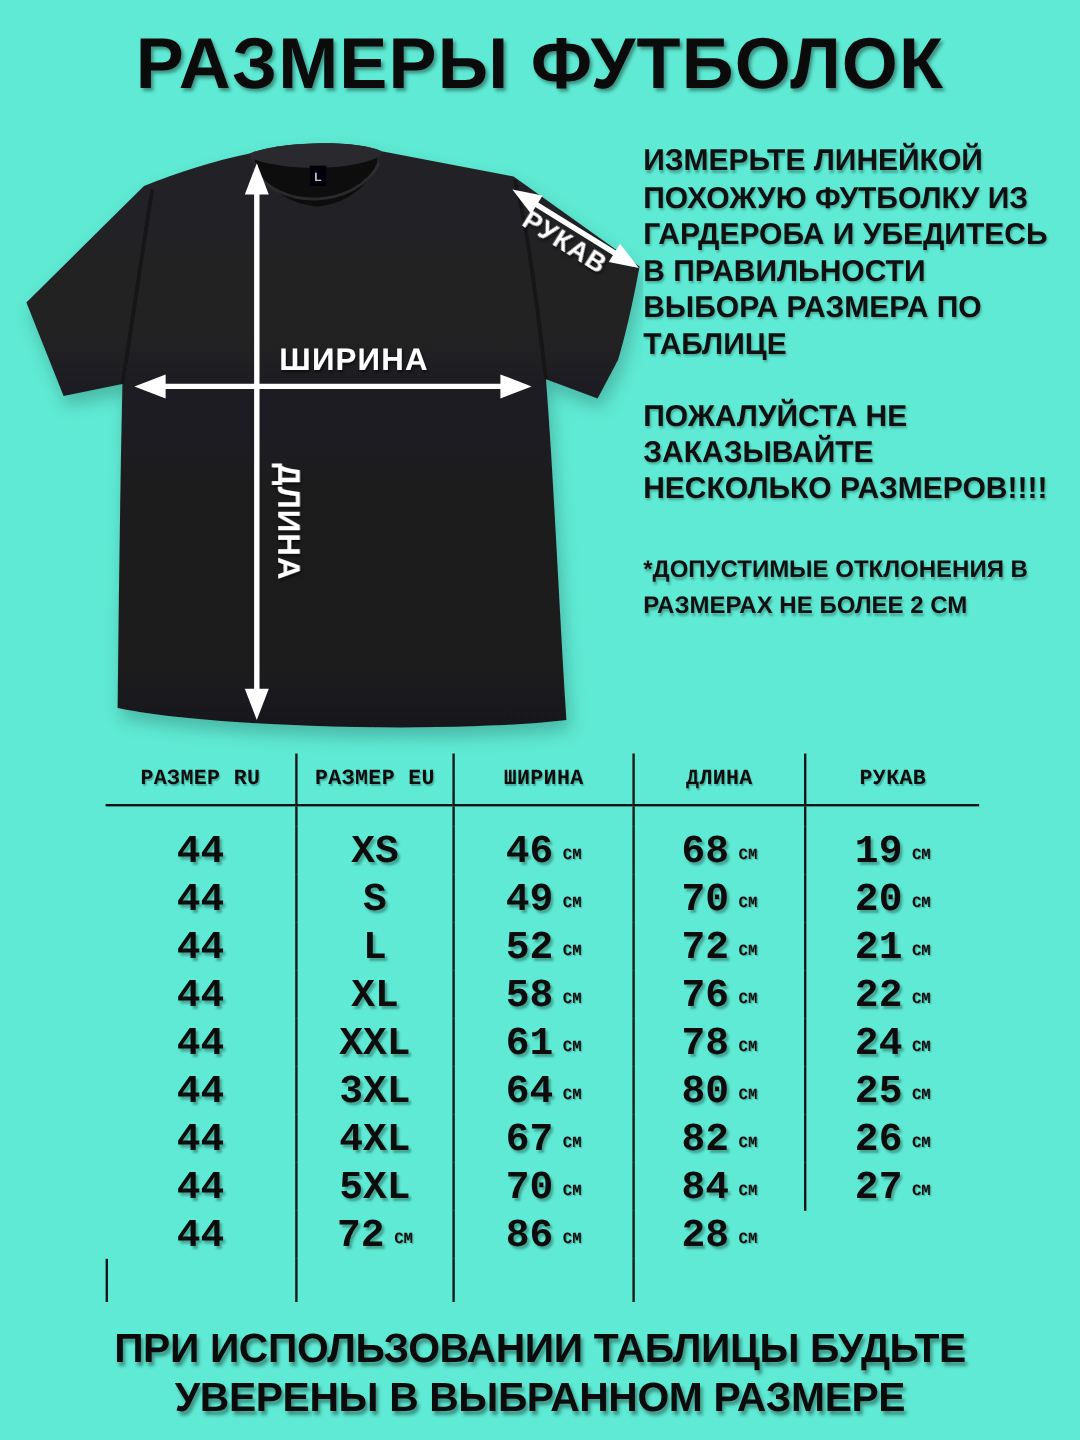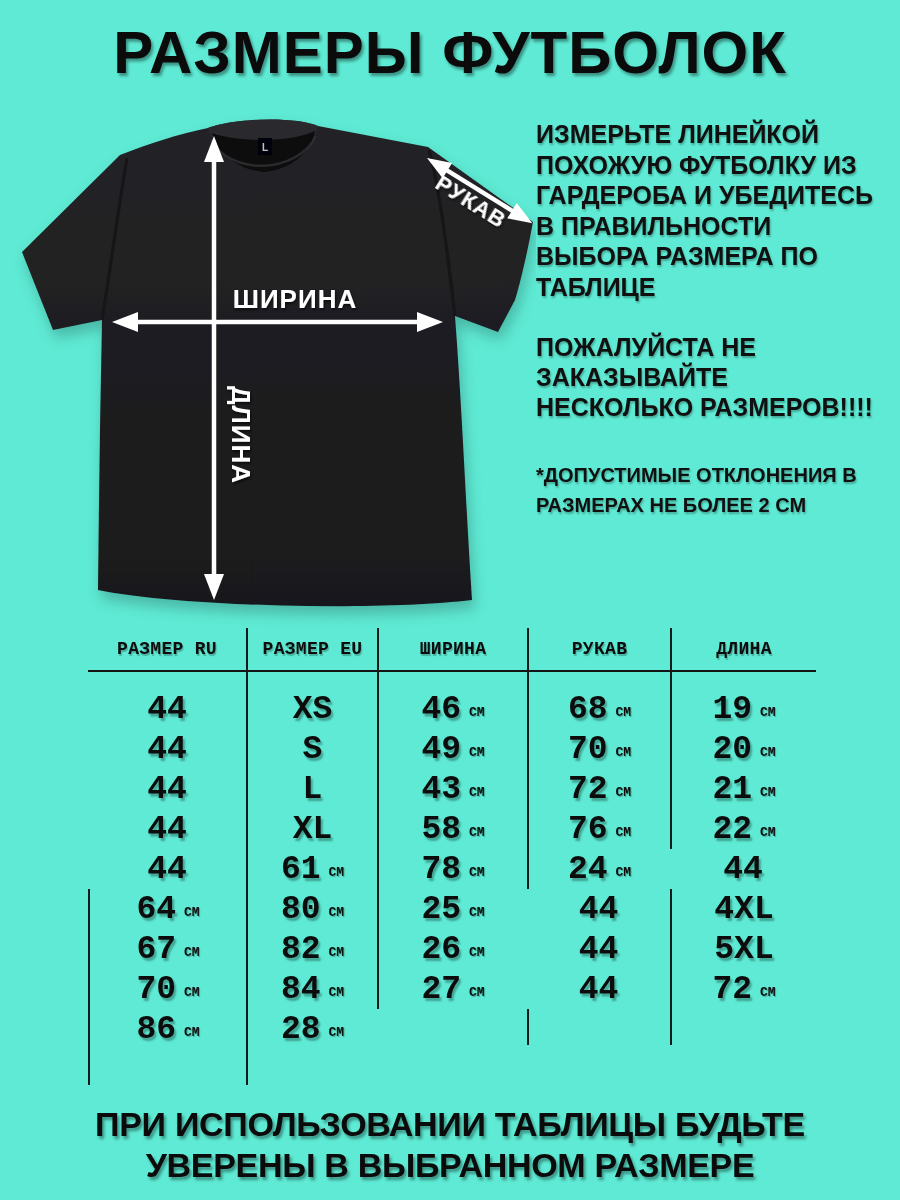--- a/index.html
+++ b/index.html
@@ -133,22 +133,22 @@
   <div class="instr p2 preline">ПОЖАЛУЙСТА НЕ
 ЗАКАЗЫВАЙТЕ
 НЕСКОЛЬКО РАЗМЕРОВ!!!!</div>
   <div class="instr note preline">*ДОПУСТИМЫЕ ОТКЛОНЕНИЯ В
 РАЗМЕРАХ НЕ БОЛЕЕ 2 СМ</div>
 
   <div class="size-table">
     <div class="cell th col1">РАЗМЕР RU</div>
     <div class="cell th col2">РАЗМЕР EU</div>
     <div class="cell th col3">ШИРИНА</div>
+    <div class="cell th col4">ДЛИНА</div>
     <div class="cell th col5">РУКАВ</div>
-    <div class="cell th col4">ДЛИНА</div>
 
     <div class="cell spacer col1"></div>
     <div class="cell spacer col2"></div>
     <div class="cell spacer col3"></div>
     <div class="cell spacer col4"></div>
     <div class="cell spacer col5"></div>
 
     <div class="cell filler col1"></div>
     <div class="cell filler col2"></div>
     <div class="cell filler col3"></div>
@@ -193,21 +193,21 @@
         <span class="unit">СМ</span>
       </div>
 
     <div class="cell body-cell col1">
         <span class="big">44</span>
       </div>
     <div class="cell body-cell col2">
         <span class="big">L</span>
       </div>
     <div class="cell body-cell col3">
-        <span class="big">43</span>
+        <span class="big">52</span>
         <span class="unit">СМ</span>
       </div>
     <div class="cell body-cell col4">
         <span class="big">72</span>
         <span class="unit">СМ</span>
       </div>
     <div class="cell body-cell col5">
         <span class="big">21</span>
         <span class="unit">СМ</span>
       </div>
@@ -227,35 +227,41 @@
         <span class="unit">СМ</span>
       </div>
     <div class="cell body-cell col5">
         <span class="big">22</span>
         <span class="unit">СМ</span>
       </div>
 
     <div class="cell body-cell col1">
         <span class="big">44</span>
       </div>
+    <div class="cell body-cell col2">
+        <span class="big">XXL</span>
+      </div>
     <div class="cell body-cell col3">
         <span class="big">61</span>
         <span class="unit">СМ</span>
       </div>
     <div class="cell body-cell col4">
         <span class="big">78</span>
         <span class="unit">СМ</span>
       </div>
     <div class="cell body-cell col5">
         <span class="big">24</span>
         <span class="unit">СМ</span>
       </div>
 
     <div class="cell body-cell col1">
         <span class="big">44</span>
+      </div>
+    <div class="cell body-cell col2">
+        <span class="big">3XL</span>
       </div>
     <div class="cell body-cell col3">
         <span class="big">64</span>
         <span class="unit">СМ</span>
       </div>
     <div class="cell body-cell col4">
         <span class="big">80</span>
         <span class="unit">СМ</span>
       </div>
     <div class="cell body-cell col5">

